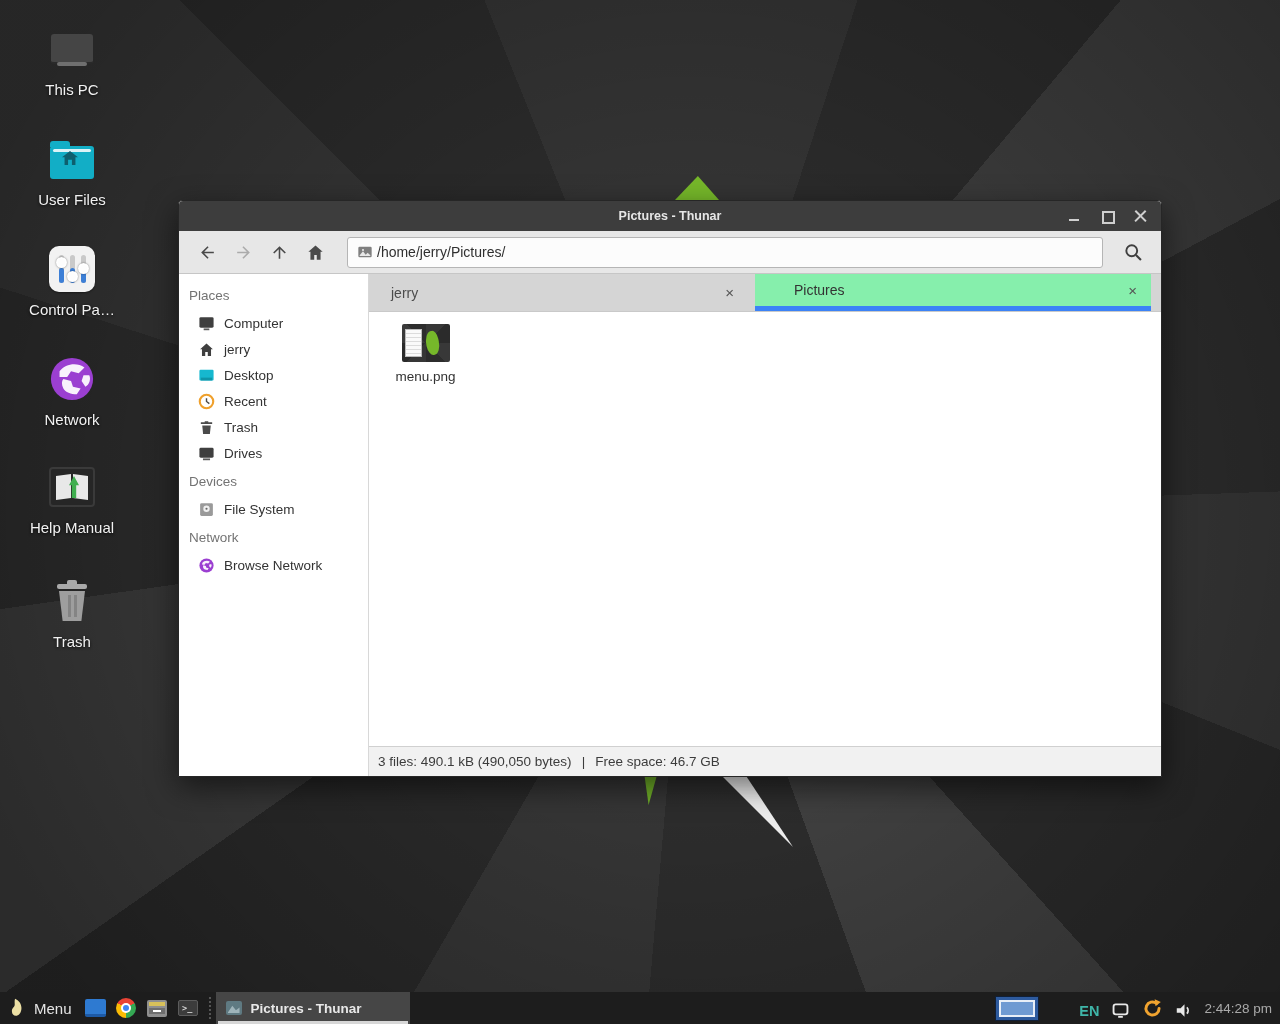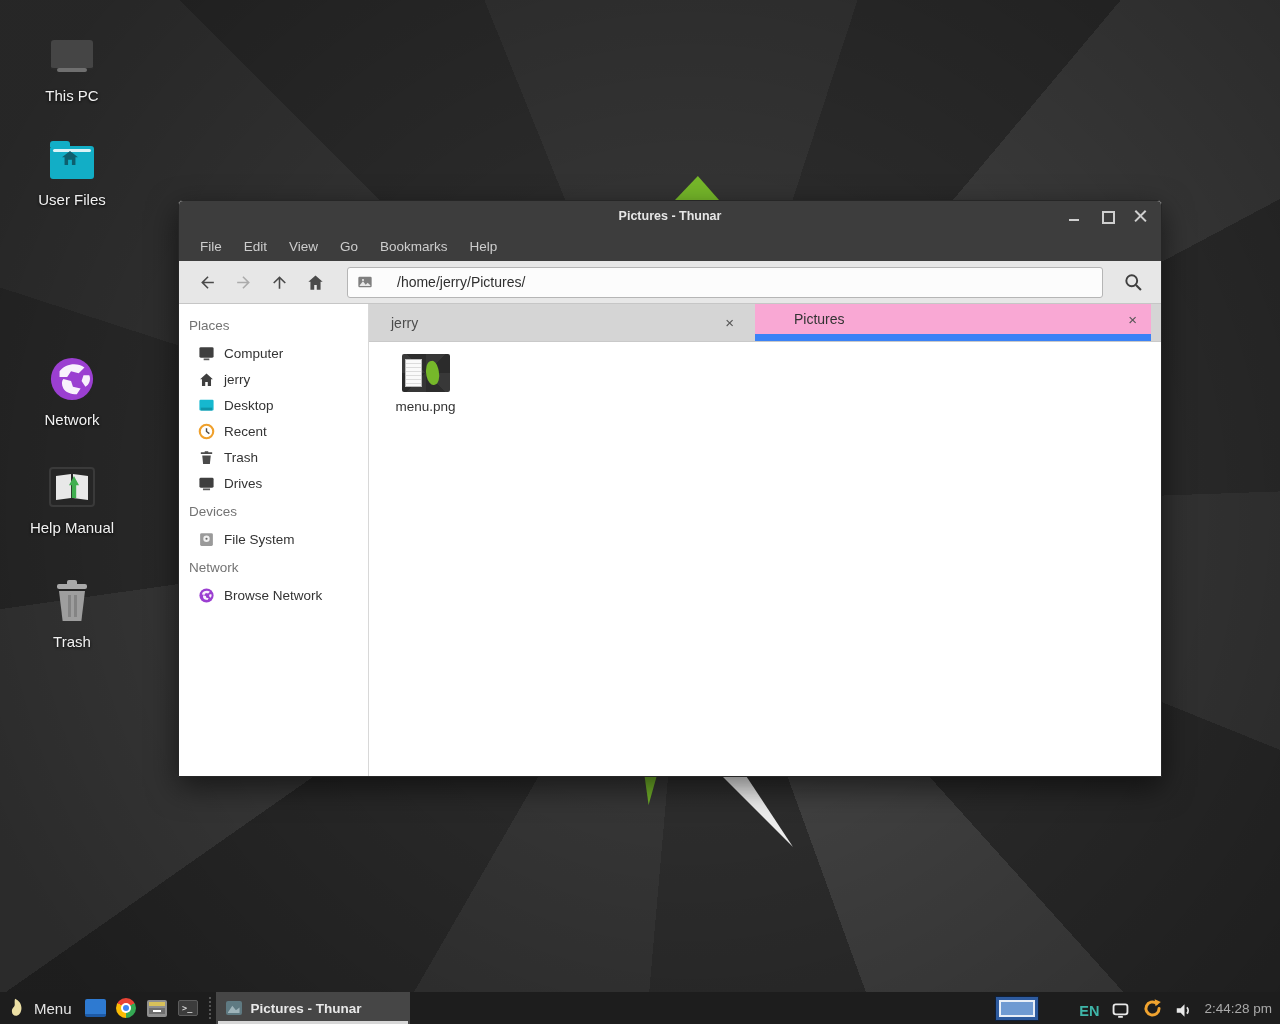--- a/index.html
+++ b/index.html
@@ -73,37 +73,37 @@
   .wbtn-close::before{transform:rotate(45deg);} .wbtn-close::after{transform:rotate(-45deg);}
 
   .menubar{height:30px;background:#3d3d3d;display:flex;align-items:center;padding-left:10px;flex:0 0 auto;}
   .menuitem{color:#cdcdcd;font-size:13.5px;padding:0 11px;height:100%;display:flex;align-items:center;cursor:pointer;}
 
   .toolbar{height:42px;background:#e7e7e7;border-bottom:1px solid #c6c6c6;display:flex;align-items:center;padding:0 10px;flex:0 0 auto;}
   .tbtn{width:36px;height:32px;display:flex;align-items:center;justify-content:center;border-radius:3px;cursor:pointer;}
   .tbtn svg{width:19px;height:19px;fill:#4a4a4a;}
   .tbtn.disabled svg{fill:#abababa8;fill:#ababab;}
   .pathfield{flex:1;height:29px;margin:0 12px 0 14px;background:#fcfcfc;border:1px solid #b5b5b5;border-radius:3px;
-    display:flex;align-items:center;gap:24px;padding:0 9px;cursor:text;}
+    display:flex;align-items:center;gap:4px;padding:0 9px;cursor:text;}
   .pathfield svg{width:16px;height:16px;flex:0 0 auto;}
   .pathtext{font-size:14px;color:#2f2f2f;}
   .searchbtn{width:36px;height:32px;display:flex;align-items:center;justify-content:center;cursor:pointer;}
   .searchbtn svg{width:21px;height:21px;}
 
   .winbody{flex:1;display:flex;min-height:0;}
   .sidebar{width:190px;background:#fff;border-right:1px solid #d8d8d8;padding-top:6px;box-sizing:border-box;overflow:hidden;}
   .sheader{font-weight:normal;font-size:13.5px;color:#737373;padding:8px 0 7px 10px;}
   .srow{height:26px;display:flex;align-items:center;gap:9px;padding-left:19px;font-size:13.5px;color:#333;cursor:pointer;}
   .srow svg{width:17px;height:17px;flex:0 0 auto;}
 
   .maincol{flex:1;display:flex;flex-direction:column;min-width:0;}
   .tabbar{height:38px;background:#d5d5d5;display:flex;gap:7px;padding-right:10px;flex:0 0 auto;border-bottom:1px solid #c9c9c9;box-sizing:border-box;}
   .tab{flex:1;display:flex;align-items:center;padding:0 14px 0 22px;font-size:14px;color:#4c4c4c;box-sizing:border-box;cursor:pointer;}
   .tab .x{margin-left:auto;color:#555;font-size:15px;line-height:1;cursor:pointer;}
-  .tab.active{background:#f9a8d4;border-bottom:7px solid #3b82f6;color:#333;padding-left:39px;}
+  .tab.active{background:#86efac;border-bottom:5px solid #3b82f6;color:#333;padding-left:39px;}
 
   .filesview{flex:1;background:#fff;display:flex;align-items:flex-start;padding:8px 0 0 8px;gap:5px;overflow:hidden;}
   .file{width:97px;display:flex;flex-direction:column;align-items:center;gap:7px;padding-top:4px;cursor:pointer;}
   .fname{font-size:13.5px;color:#323232;}
   .thumb{position:relative;border-radius:2px;}
   .thumb-scene{width:52px;height:40px;background:
       conic-gradient(at 50% 50%, #373737 0 45deg,#2b2b2b 0 90deg,#383838 0 135deg,#2c2c2c 0 180deg,#363636 0 225deg,#2a2a2a 0 270deg,#3a3a3a 0 315deg,#2d2d2d 0 360deg);}
   .thumb .leaf{position:absolute;left:50%;top:50%;width:13px;height:24px;margin:-12px 0 0 -6px;
       background:#76b82a;border-radius:60% 40% 55% 45%;transform:rotate(-12deg);}
   .thumb-menu{width:48px;height:38px;}
@@ -154,33 +154,43 @@
 </style>
 </head>
 <body>
 
 <div id="stage">
   <div class="wallpaper"></div>
   <div class="frag frag-top"></div>
   <div class="frag frag-sliver"></div>
   <div class="frag frag-blade"></div>
 
-  <div class="dicon" style="top:32px">
+  <div class="dicon" style="top:26px">
     <div class="art art-pc">
         <div class="scr"></div>
         <div class="base"></div>
       </div>
     <div class="dlabel">This PC</div>
   </div>
   <div class="dicon" style="top:136px">
     <div class="art art-folder">
         <div class="fold"></div>
         <div class="house"></div>
       </div>
     <div class="dlabel">User Files</div>
+  </div>
+  <div class="dicon" style="top:246px">
+    <div class="art art-cpanel">
+      <div class="panel">
+          <span class="trk t1"></span>
+          <span class="trk t2"></span>
+          <span class="trk t3"></span>
+        </div>
+    </div>
+    <div class="dlabel">Control Pa…</div>
   </div>
   <div class="dicon" style="top:356px">
     <div class="art">
       <svg class="globe" viewBox="0 0 24 24">
           <circle cx="12" cy="12" r="11" fill="#9b3fd1"></circle>
           <path d="M5.5 8c3-4 9-5 13-2l-3 3-4-1-2 3h-4zm2 9c-1-2-1-4 0-5l4 1 1 3 4 1-2 3c-3 0-6-1-7-3zm11.5-1l-2-3 1-3h3c1 2 0 5-2 6z" fill="#fff" opacity=".93"></path>
         </svg>
     </div>
     <div class="dlabel">Network</div>
   </div>
@@ -206,28 +216,20 @@
   <div id="win">
     <div class="titlebar">
       <div class="title">Pictures - Thunar</div>
       <div class="winctl">
         <span class="wbtn wbtn-min"></span>
         <span class="wbtn wbtn-max"></span>
         <span class="wbtn wbtn-close"></span>
       </div>
     </div>
 
-    <div class="menubar">
-      <span class="menuitem">File</span>
-      <span class="menuitem">Edit</span>
-      <span class="menuitem">View</span>
-      <span class="menuitem">Go</span>
-      <span class="menuitem">Bookmarks</span>
-      <span class="menuitem">Help</span>
-    </div>
 
     <div class="toolbar">
       <span class="tbtn">
         <svg viewBox="0 0 24 24">
             <path d="M20 11H7.8l5.6-5.6L12 4l-8 8 8 8 1.4-1.4L7.8 13H20z"></path>
           </svg>
       </span>
       <span class="tbtn disabled">
         <svg viewBox="0 0 24 24">
             <path d="M4 11h12.2l-5.6-5.6L12 4l8 8-8 8-1.4-1.4 5.6-5.6H4z"></path>
@@ -337,20 +339,25 @@
         <div class="filesview">
           <div class="file">
             <div class="thumb thumb-scene thumb-menu">
                 <span class="panel"></span>
                 <span class="leaf"></span>
               </div>
             <div class="fname">menu.png</div>
           </div>
         </div>
 
+        <div class="statusbar">
+          <span>3 files: 490.1 kB (490,050 bytes)</span>
+          <span>|</span>
+          <span>Free space: 46.7 GB</span>
+        </div>
       </div>
     </div>
   </div>
 
   <div id="taskbar">
     <div class="tb-menu">
       <svg class="mintlogo" viewBox="0 0 24 28">
         <path d="M10 1c5 2 9 7 9 13 0 7-4 11-8 11-3 0-5.5-2.5-5.5-6.5 0-5 4-5.5 4-9.5 0-3-.5-5.5.5-8z" fill="#ecdfa4"></path>
       </svg>
       <span class="tb-menu-label">Menu</span>

